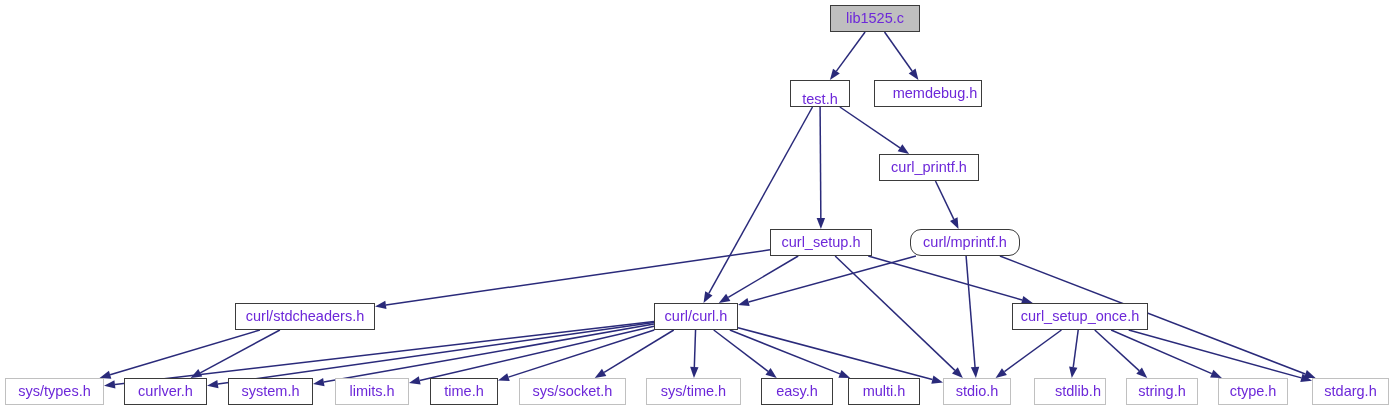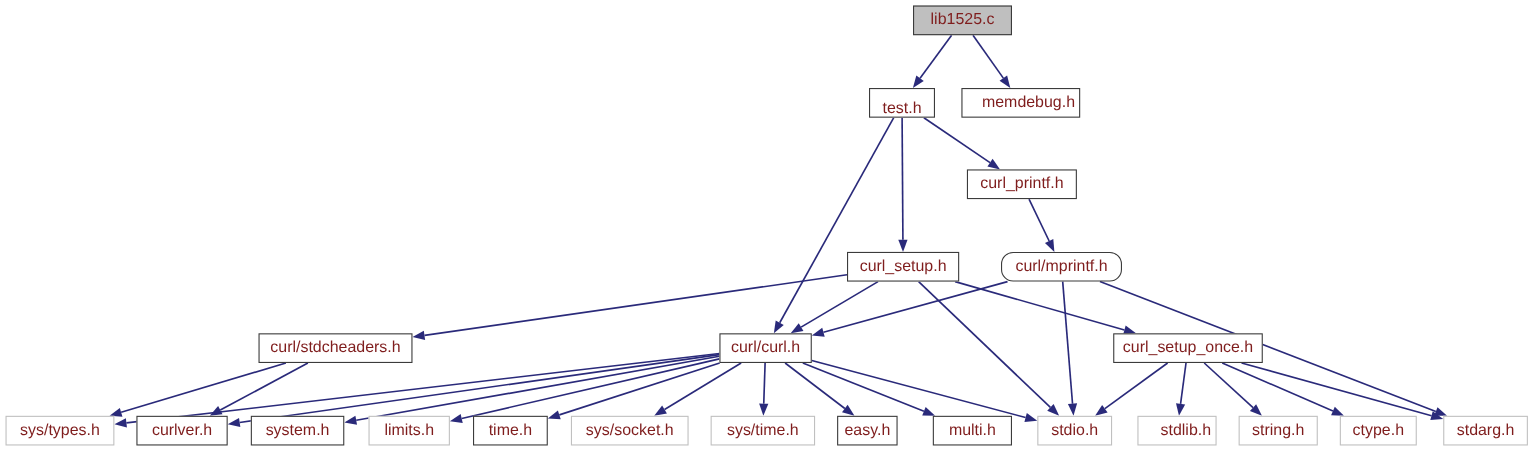--- a/index.html
+++ b/index.html
@@ -3,21 +3,21 @@
 <meta charset="utf-8">
 <style>
   html,body{margin:0;padding:0;background:#ffffff;}
   body{width:1399px;height:411px;overflow:hidden;
        font-family:"Liberation Sans","DejaVu Sans",sans-serif;}
   #graph{position:relative;width:1399px;height:411px;background:#fff;}
   #edges{position:absolute;left:0;top:0;width:1399px;height:411px;}
   .node{position:absolute;box-sizing:border-box;display:flex;
         align-items:center;justify-content:center;
         background:#ffffff;white-space:nowrap;
-        font-size:14.5px;color:#7f1d1d;line-height:1;}
+        font-size:14.5px;color:#6d28d9;line-height:1;}
   .node.thick{border:1.6px solid #3b3b3b;}
   .node.thin{border:1px solid #c0c0c0;}
   .node.root{background:#bfbfbf;border:1.6px solid #3b3b3b;}
   .nlabel{pointer-events:none;}
 </style>
 </head>
 <body>
 
 <div id="graph">
   <svg id="edges" viewBox="0 0 1399 411" width="1399" height="411">
@@ -123,21 +123,21 @@
     </div>
     <div class="node thick" style="left: 430px; top: 378px; width: 68px; height: 27px;">
       <span class="nlabel">time.h</span>
     </div>
     <div class="node thin" style="left: 519px; top: 378px; width: 107px; height: 27px;">
       <span class="nlabel">sys/socket.h</span>
     </div>
     <div class="node thin" style="left: 646px; top: 378px; width: 95px; height: 27px;">
       <span class="nlabel">sys/time.h</span>
     </div>
-    <div class="node thick" style="left: 761px; top: 378px; width: 55px; height: 27px; align-items: center;">
+    <div class="node thick" style="left: 761px; top: 378px; width: 72px; height: 27px; align-items: center;">
       <span class="nlabel">easy.h</span>
     </div>
     <div class="node thick" style="left: 848px; top: 378px; width: 72px; height: 27px;">
       <span class="nlabel">multi.h</span>
     </div>
     <div class="node thin" style="left: 943px; top: 378px; width: 68px; height: 27px;">
       <span class="nlabel">stdio.h</span>
     </div>
     <div class="node thin" style="left: 1034px; top: 378px; width: 72px; height: 27px; padding-left: 16px;">
       <span class="nlabel">stdlib.h</span>

